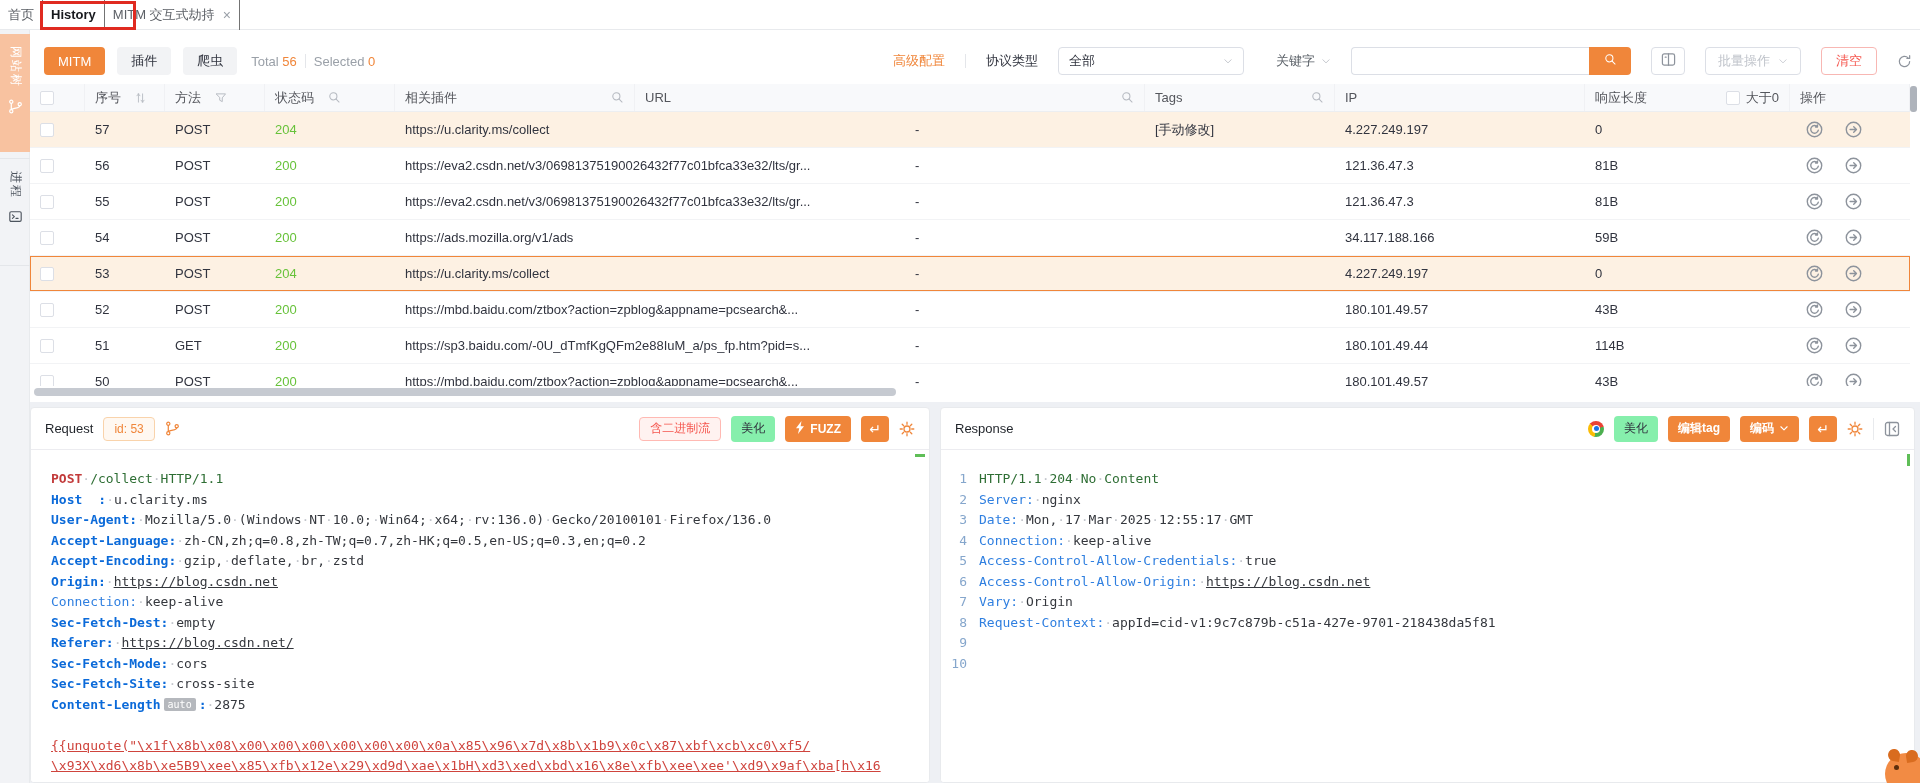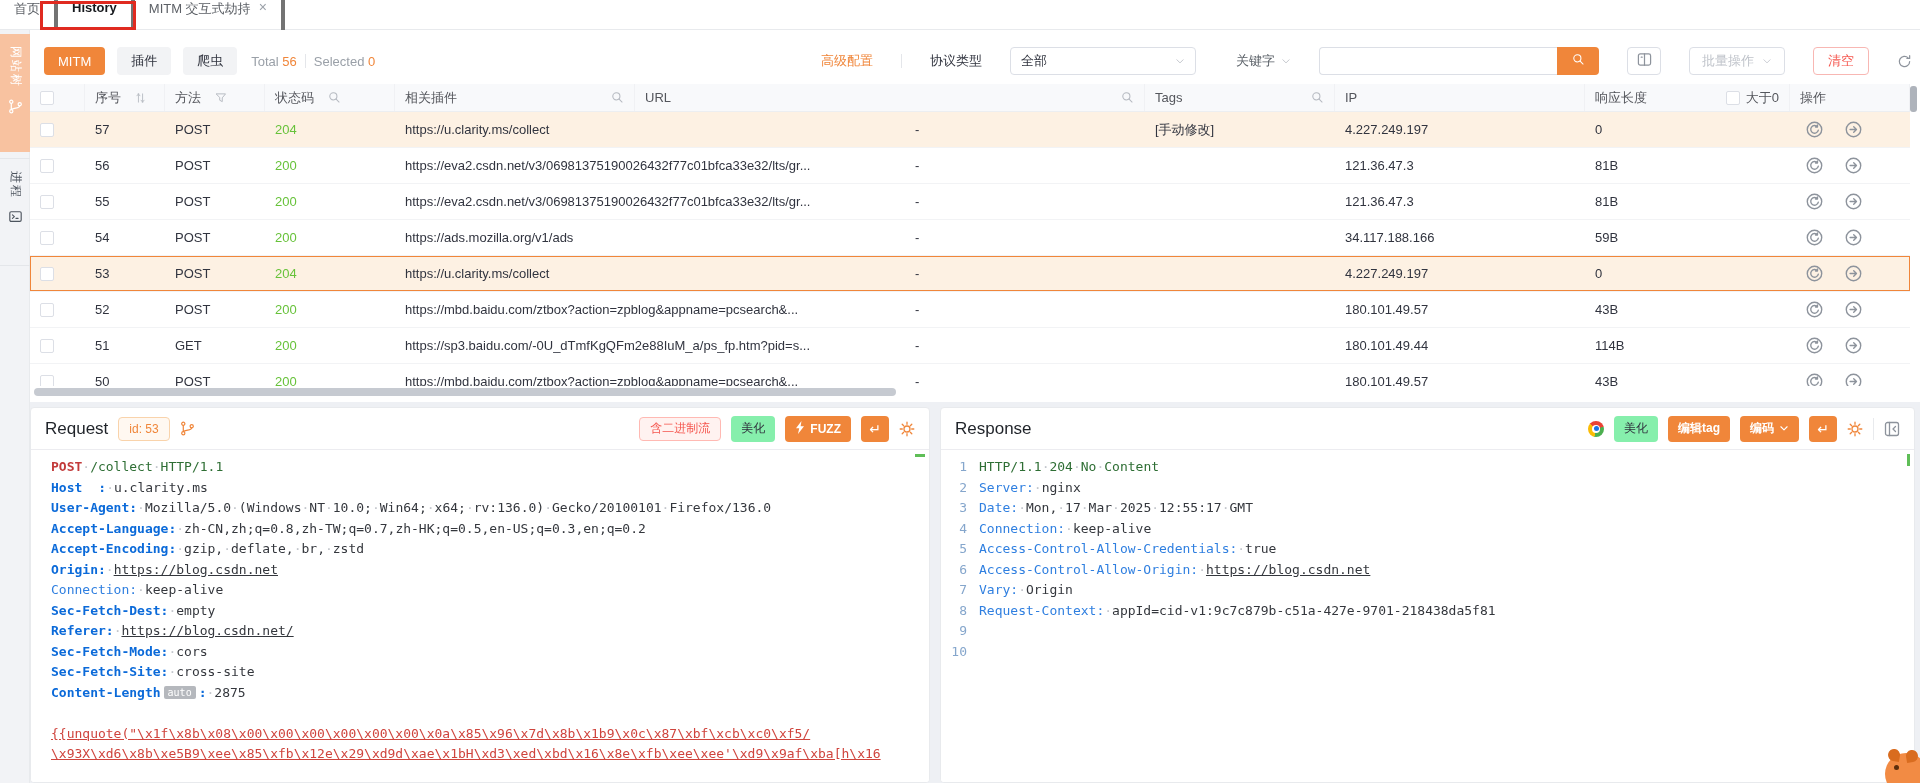--- a/index.html
+++ b/index.html
@@ -1,41 +1,41 @@
 <!DOCTYPE html>
 <html><head>
 <meta charset="utf-8">
 <style>
 *{box-sizing:border-box;margin:0;padding:0}
 html,body{width:1920px;height:783px;overflow:hidden}
 body{position:relative;font-family:"Liberation Sans",sans-serif;background:#eef0f4;color:#31343f;font-size:13px}
 
 .topbar{position:absolute;top:0;left:0;width:1920px;height:30px;background:#fff;border-bottom:1px solid #e8eaed;display:flex;align-items:center;z-index:5}
-.tab{padding:0 14px;height:30px;display:flex;align-items:flex-start;gap:8px;color:#5c6066;font-size:13px;border-right:4px solid #737373;cursor:pointer}
+.tab{padding:0 8px;height:30px;display:flex;align-items:center;gap:8px;color:#5c6066;font-size:13px;border-right:1px solid #737373;cursor:pointer}
 .tab.first{border-left:none;color:#5c6066}
 .tab.active{color:#17191d;font-weight:bold}
 .tab .close{color:#9aa0a8;font-size:14px;line-height:1}
 .hl-box{position:absolute;left:40px;top:1px;width:96px;height:29px;border:3px solid #e02a20;z-index:6;pointer-events:none}
 
 .rail{position:absolute;left:0;top:30px;width:30px;height:753px;background:#f2f3f6;border-right:1px solid #e8eaed;z-index:4}
 .rail-tab{position:absolute;left:0;width:30px;display:flex;flex-direction:column;align-items:center;gap:10px;padding:12px 0}
 .rail-tab.orange{top:4px;height:118px;background:#f8c2a0;color:#fff}
 .rail-tab.grey{top:128px;height:108px;color:#4d545e;border-bottom:1px solid #e4e6ea;border-top:1px solid #e4e6ea}
 .vtext{writing-mode:vertical-rl;text-orientation:sideways;font-size:12px;letter-spacing:2px;white-space:nowrap}
 .rail-ico{width:16px;height:16px;display:flex;align-items:center;justify-content:center}
 
 .hcard{position:absolute;left:30px;top:30px;width:1890px;height:372px;background:#fff;overflow:hidden}
 .toolbar{position:absolute;left:14px;top:16px;right:8px;height:30px;display:flex;align-items:center}
 .btn{height:28px;display:inline-flex;align-items:center;justify-content:center;border-radius:4px;padding:0 14px;font-size:13px;cursor:pointer;white-space:nowrap}
 .btn.orange{background:#f0863a;color:#fff}
 .btn.grey{background:#f2f3f5;color:#31343f}.ml12{margin-left:12px}
 .counts{margin-left:14px;color:#9aa0a8;display:flex;align-items:center;gap:8px;white-space:nowrap}
 .counts b{color:#f0863a;font-weight:normal}
 .vdiv{width:1px;height:14px;background:#e4e6ea}
-.t-right{margin-left:auto;display:flex;align-items:center;gap:28px}
+.t-right{margin-left:auto;display:flex;align-items:center;gap:20px}
 .link-orange{color:#f0863a;cursor:pointer;white-space:nowrap}
 .lbl{color:#31343f;white-space:nowrap}
 .select{height:28px;border:1px solid #dcdfe6;border-radius:4px;display:flex;align-items:center;justify-content:space-between;padding:0 10px;color:#31343f;background:#fff;cursor:pointer}
 .select .chev{color:#b6bac1;margin-left:10px}
 .kw{display:flex;align-items:center;gap:6px;color:#595f66;cursor:pointer}
 .searchbox{display:flex;height:28px}
 .searchbox input{width:238px;height:28px;border:1px solid #dcdfe6;border-right:none;border-radius:4px 0 0 4px;outline:none;padding:0 8px;font:13px "Liberation Sans",sans-serif}
 .searchbtn{width:42px;background:#f0863a;border-radius:0 4px 4px 0;display:flex;align-items:center;justify-content:center;color:#fff;cursor:pointer}
 .iconbtn{width:34px;height:28px;border:1px solid #dcdfe6;border-radius:4px;display:flex;align-items:center;justify-content:center;color:#8d939c;cursor:pointer;background:#fff}
 .batch{height:28px;border:1px solid #dcdfe6;border-radius:4px;padding:0 12px;display:flex;align-items:center;gap:8px;color:#bfc3ca;background:#fff;cursor:not-allowed}
@@ -56,37 +56,37 @@
 .ops{gap:22px;padding-left:16px}
 .opico{color:#8d939c;display:flex;cursor:pointer}
 .hscroll{position:absolute;left:2px;top:358px;width:1876px;height:9px}
 .hthumb{position:absolute;left:2px;top:0;width:862px;height:8px;border-radius:4px;background:#c6cad1;cursor:pointer}
 .vthumb{position:absolute;right:3px;top:56px;width:7px;height:26px;border-radius:3px;background:#aeb3bb;cursor:pointer}
 
 .panel{position:absolute;top:407px;background:#fff;border:1px solid #e8eaed;border-radius:4px;overflow:hidden}
 .panel.req{left:30px;width:900px;height:376px}
 .panel.resp{left:940px;width:975px;height:376px}
 .phead{height:42px;border-bottom:1px solid #ececf0;display:flex;align-items:center;padding:0 14px;gap:10px}
-.ptitle{font-size:17px;color:#1f2329}
+.ptitle{font-size:13px;color:#1f2329}
 .idbadge{border:1px solid #f9d3ab;background:#fff8f1;color:#f0863a;border-radius:4px;height:24px;display:flex;align-items:center;padding:0 10px;font-size:12px}
 .branch{color:#f0863a;display:flex}
 .pgrp{margin-left:auto;display:flex;align-items:center;gap:10px}
 .tag-binary{border:1px solid #ffb9b3;background:#fff2f0;color:#f5564e;border-radius:4px;height:24px;display:flex;align-items:center;padding:0 10px;font-size:12px}
 .sbtn{height:26px;border-radius:4px;padding:0 10px;display:flex;align-items:center;gap:5px;font-size:12px;cursor:pointer}
 .sbtn.grey{background:#86efac;color:#31343f}
 .sbtn.orange{background:#f0863a;color:#fff;font-weight:bold}
 .sqbtn{width:28px;height:26px;border-radius:4px;background:#f0863a;color:#fff;display:flex;align-items:center;justify-content:center;font-size:14px;cursor:pointer}
 .gear{color:#f0863a;display:flex;cursor:pointer}
 .pdiv{width:1px;height:22px;background:#e8eaed}
 .collapse{color:#8d939c;display:flex;cursor:pointer}
 .chrome{width:16px;height:16px;border-radius:50%;background:conic-gradient(from -45deg,#ea4335 0 33%,#4caf50 0 66%,#fbbc05 0 100%);position:relative;flex:none;cursor:pointer}
 .chrome::before{content:"";position:absolute;inset:4px;background:#fff;border-radius:50%}
 .chrome::after{content:"";position:absolute;inset:5.5px;background:#1a73e8;border-radius:50%}
 
-.editor{position:absolute;left:0;top:43px;right:0;bottom:0;font-family:"DejaVu Sans Mono",monospace;font-size:13px;line-height:20.5px;padding-top:6px;overflow:hidden;background:#fff}
+.editor{position:absolute;left:0;top:43px;right:0;bottom:0;font-family:"DejaVu Sans Mono",monospace;font-size:13px;line-height:20.5px;padding-top:18px;overflow:hidden;background:#fff}
 .editor.reqed{padding-left:20px}
 .eline{white-space:pre;height:20.5px}
 .ekey{color:#0b6ad9;font-weight:bold}
 .ekey.light{font-weight:normal;color:#2f7fe0}
 .emeth{color:#c23a3a;font-weight:bold}
 .epath{color:#2e6e34}
 .estatus{color:#2e6e34}
 .eval{color:#34373d}
 .eval.link{text-decoration:underline}
 .wsdot{color:#c3c6cc}

